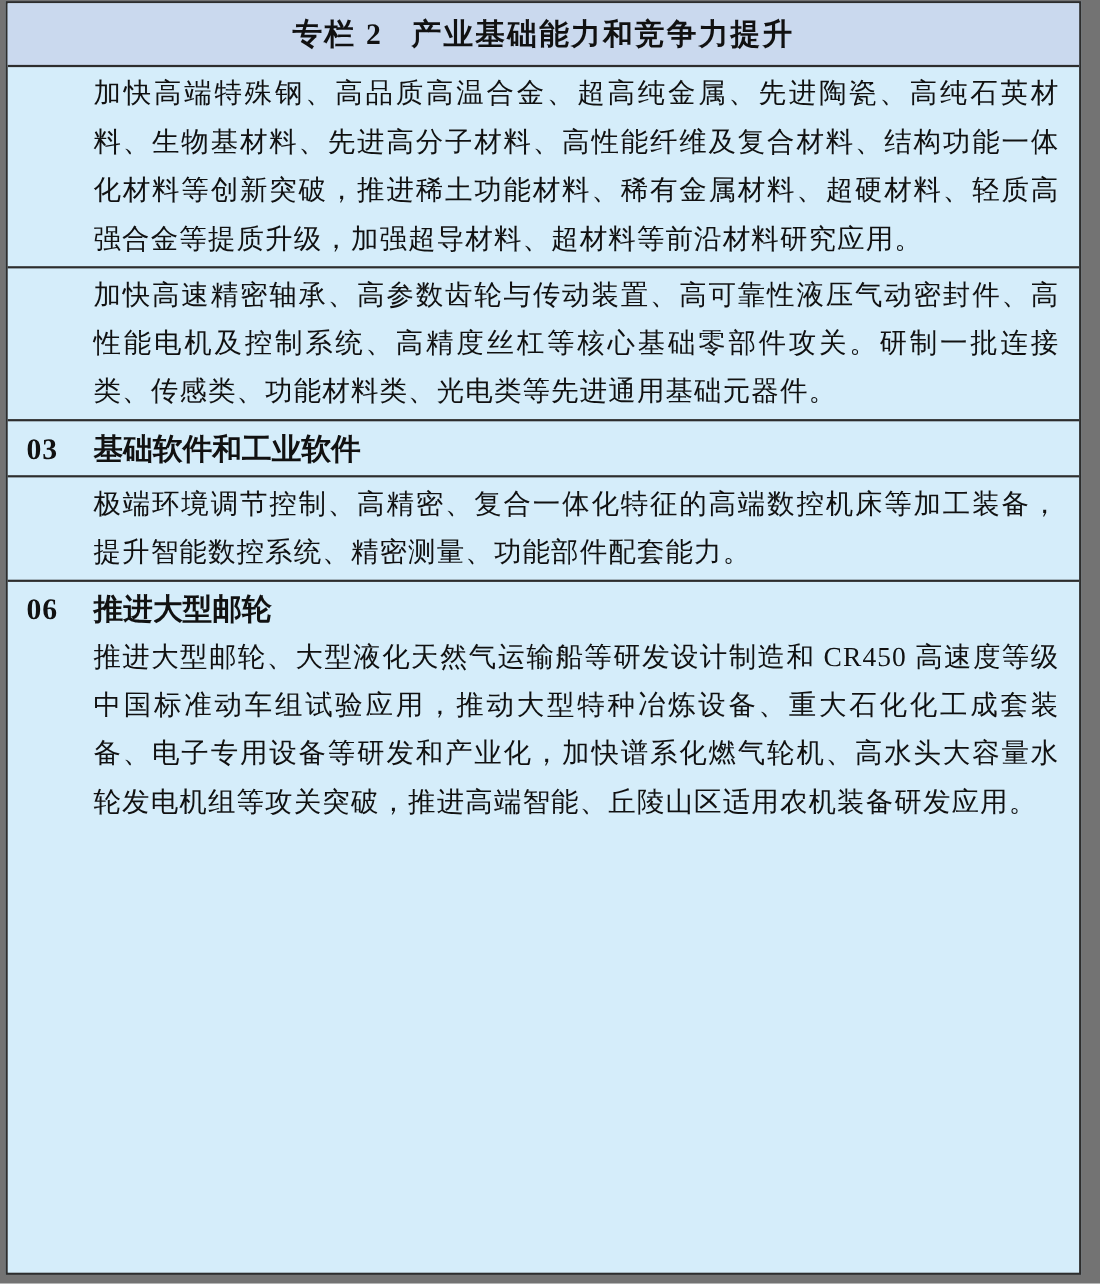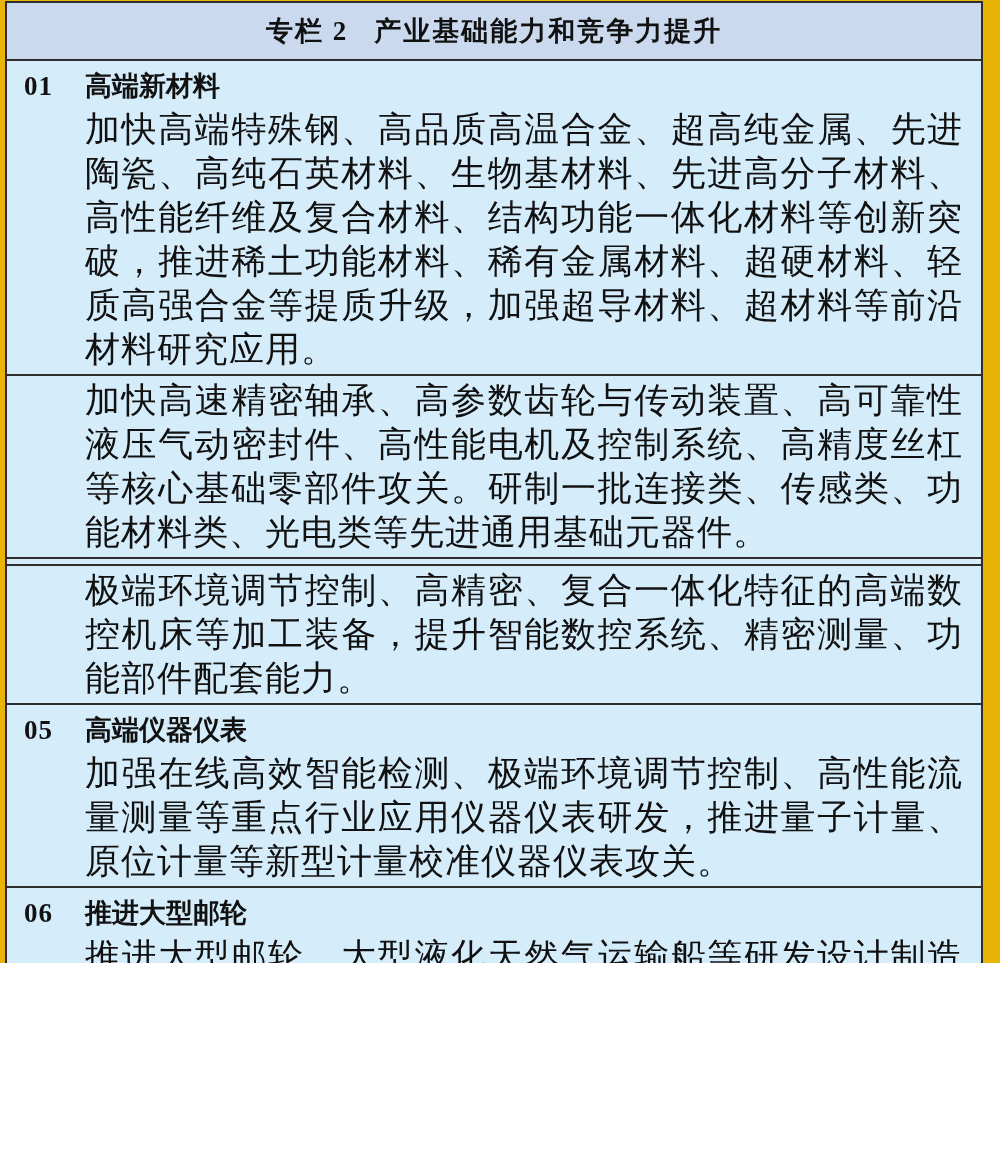--- a/index.html
+++ b/index.html
@@ -5,22 +5,22 @@
   html, body {
     margin: 0;
     padding: 0;
     background: #ffffff;
     font-family: "Liberation Serif", "DejaVu Serif", serif;
     color: #111111;
   }
   .page {
     position: relative;
     width: 1000px;
-    height: 963px;
-    background: #eab308;
+    height: 1167px;
+    background: #737373;
     overflow: hidden;
   }
   .panel {
     position: absolute;
     left: 5px;
     top: 1px;
     width: 978px;
     height: 1158px;
     border: 2px solid #2d2d2d;
     background: #d5edfa;
@@ -56,63 +56,57 @@
     white-space: nowrap;
   }
   .sec-num {
     display: inline-block;
     width: 61px;
     font-weight: bold;
     letter-spacing: 1px;
   }
   .sec-body {
     margin: 0 18px 0 78px;
-    font-size: 35px;
+    font-size: 25px;
     line-height: 44px;
     text-align: justify;
     text-justify: inter-ideograph;
     letter-spacing: 1px;
   }
 </style>
 </head>
 <body>
 
 <div class="page">
   <div class="panel">
 
     <div class="panel-header">
       <span>专栏 2</span>
       <span class="gap"></span>
       <span>产业基础能力和竞争力提升</span>
     </div>
 
     <div class="section">
-      <div class="sec-head">
-        <span class="sec-num">01</span><span>高端新材料</span>
-      </div>
       <p class="sec-body">加快高端特殊钢、高品质高温合金、超高纯金属、先进陶瓷、高纯石英材料、生物基材料、先进高分子材料、高性能纤维及复合材料、结构功能一体化材料等创新突破，推进稀土功能材料、稀有金属材料、超硬材料、轻质高强合金等提质升级，加强超导材料、超材料等前沿材料研究应用。</p>
     </div>
 
     <div class="section">
       <p class="sec-body">加快高速精密轴承、高参数齿轮与传动装置、高可靠性液压气动密封件、高性能电机及控制系统、高精度丝杠等核心基础零部件攻关。研制一批连接类、传感类、功能材料类、光电类等先进通用基础元器件。</p>
     </div>
 
     <div class="section">
+      <div class="sec-head">
+        <span class="sec-num">03</span><span>基础软件和工业软件</span>
+      </div>
     </div>
 
     <div class="section">
       <p class="sec-body">极端环境调节控制、高精密、复合一体化特征的高端数控机床等加工装备，提升智能数控系统、精密测量、功能部件配套能力。</p>
     </div>
 
-    <div class="section">
-      <div class="sec-head">
-        <span class="sec-num">05</span><span>高端仪器仪表</span>
-      </div>
-      <p class="sec-body">加强在线高效智能检测、极端环境调节控制、高性能流量测量等重点行业应用仪器仪表研发，推进量子计量、原位计量等新型计量校准仪器仪表攻关。</p>
-    </div>
 
     <div class="section">
       <div class="sec-head">
         <span class="sec-num">06</span><span>推进大型邮轮</span>
       </div>
       <p class="sec-body">推进大型邮轮、大型液化天然气运输船等研发设计制造和 CR450 高速度等级中国标准动车组试验应用，推动大型特种冶炼设备、重大石化化工成套装备、电子专用设备等研发和产业化，加快谱系化燃气轮机、高水头大容量水轮发电机组等攻关突破，推进高端智能、丘陵山区适用农机装备研发应用。</p>
     </div>
 
   </div>
 </div>

